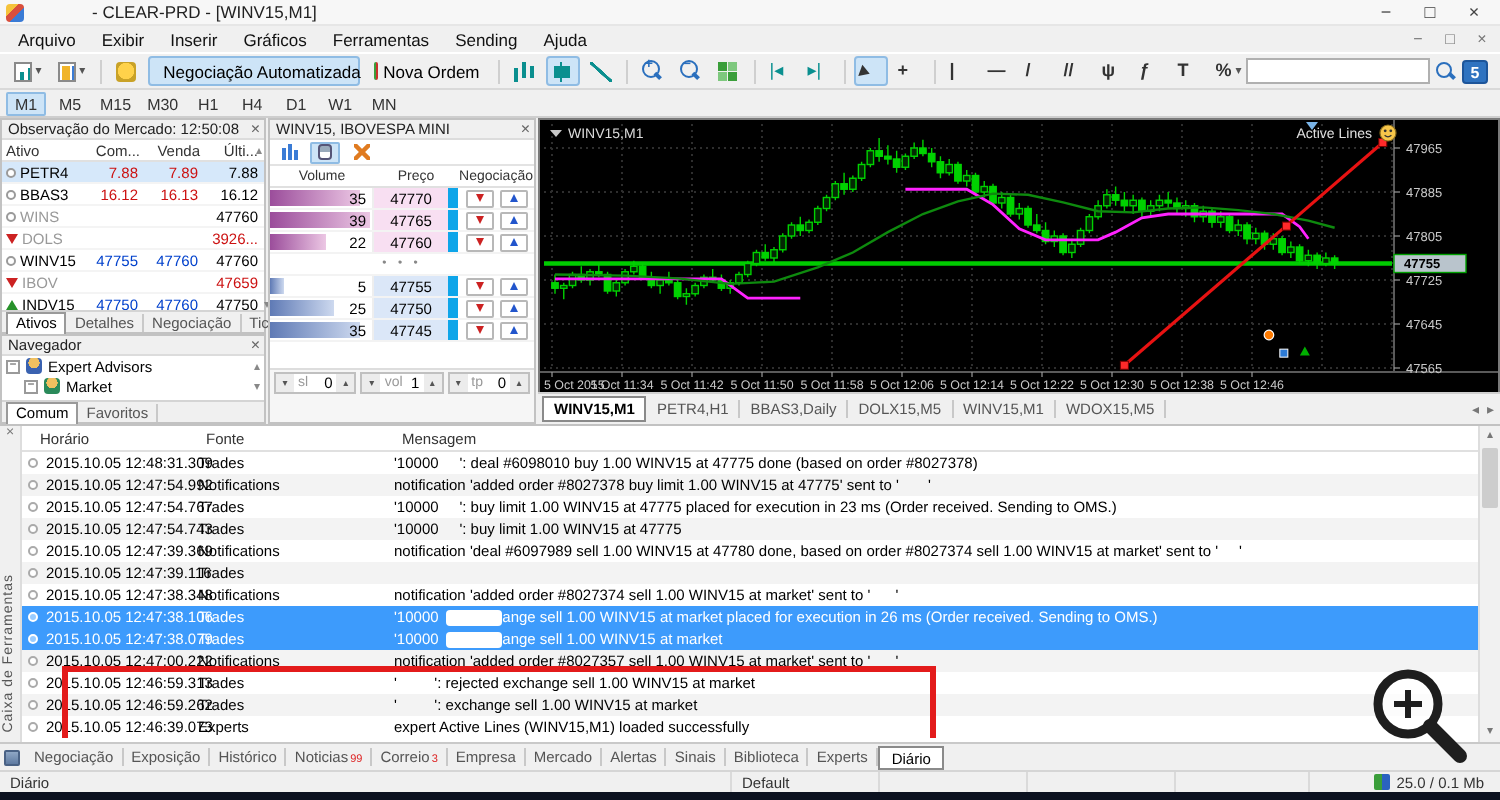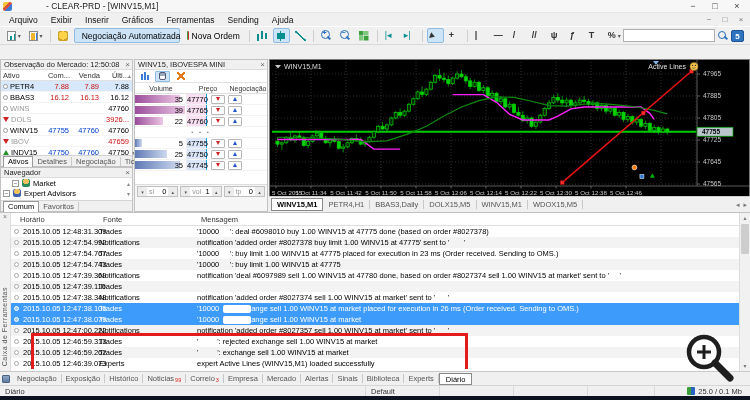--- a/index.html
+++ b/index.html
@@ -111,21 +111,21 @@
   .d-ic2{width:7px;height:8px;border:1px solid #557;background:linear-gradient(#9ab 0 50%,#fff 50% 100%);border-radius:2px}
   .d-ic3{width:8px;height:8px;background:linear-gradient(45deg,transparent 40%,#e07b20 41% 59%,transparent 60%),linear-gradient(-45deg,transparent 40%,#e07b20 41% 59%,transparent 60%)}
   .dom-cols{height:11px;display:flex;font-size:7px;color:#333;border-bottom:1px solid #e0e0e0;align-items:center}
   .dh-vol{width:52px;text-align:center}.dh-price{width:42px;text-align:center}.dh-neg{width:38px;text-align:center}
   .dom-row{height:11px;display:flex;font-size:7.5px;border-bottom:1px solid #f3f3f3}
   .vol-cell{width:52px;position:relative;border-right:1px solid #eee}
   .vol-bar{position:absolute;left:0;top:1px;bottom:1px}
   .ask .vol-bar{background:linear-gradient(90deg,#9b4d9b,#ecc7e4)}
   .bid .vol-bar{background:linear-gradient(90deg,#5f7ab5,#cdd9ef)}
   .vol-num{position:absolute;right:3px;top:0;line-height:11px}
-  .price-cell{width:20px;text-align:center;line-height:11px;border-right:1px solid #0ea5e9}
+  .price-cell{width:42px;text-align:center;line-height:11px;border-right:5px solid #0ea5e9}
   .ask .price-cell{background:#f8dff2}
   .bid .price-cell{background:#dbe7f8}
   .neg-cell{width:38px;display:flex;align-items:center;justify-content:center;gap:3px}
   .mini-btn{width:14px;height:9px;border:1px solid #b8b8b8;background:#fff;display:flex;align-items:center;justify-content:center;border-radius:1px}
   .tri-dn{width:0;height:0;border-left:2.5px solid transparent;border-right:2.5px solid transparent;border-top:4px solid #cc2222}
   .tri-up{width:0;height:0;border-left:2.5px solid transparent;border-right:2.5px solid transparent;border-bottom:4px solid #2255cc}
   .dom-sep{height:11px;text-align:center;font-size:6px;color:#888;line-height:11px;border-bottom:1px solid #f3f3f3;letter-spacing:2px}
   .dom-foot{position:absolute;left:0;right:0;bottom:0;height:27px;border-top:1px solid #ddd;background:#f6f6f6}
   .spin-row{display:flex;gap:2px;padding:1px 2px}
   .spin{display:flex;border:1px solid #c0c0c0;background:#fff;height:11px;align-items:center;flex:1}
@@ -300,20 +300,31 @@
         <span class="glyph">%</span>
         <span class="drop-arr">▾</span>
       </span>
     <span class="tb-search">
       <input class="search-input" value="" style="">
       <span class="ic-mag"></span>
       <span class="btn-mql">5</span>
     </span>
   </div>
 
+  <div class="tfbar" id="tfbar">
+      <span class="tf-btn active">M1</span>
+      <span class="tf-btn">M5</span>
+      <span class="tf-btn">M15</span>
+      <span class="tf-btn">M30</span>
+      <span class="tf-btn">H1</span>
+      <span class="tf-btn">H4</span>
+      <span class="tf-btn">D1</span>
+      <span class="tf-btn">W1</span>
+      <span class="tf-btn">MN</span>
+    </div>
 
   <div class="panel mw">
     <div class="p-header">
       <span>Observação do Mercado: 12:50:08</span>
       <span class="p-close">×</span>
     </div>
     <div class="mw-cols" id="mw-cols">
         <span class="mwc" style="width: 41px;">Ativo</span>
         <span class="mwc" style="width: 30px; text-align: right;">Com...</span>
         <span class="mwc" style="width: 30px; text-align: right;">Venda</span>
@@ -393,29 +404,29 @@
         <span class="p-tab">Ticks</span>
       </div>
   </div>
 
   <div class="panel nav">
     <div class="p-header">
       <span>Navegador</span>
       <span class="p-close">×</span>
     </div>
     <div id="nav-tree">
+        <div class="tree-row" style="padding-left: 2px;">
+          <span class="expander">−</span>
+          <span class="tree-icon ea"></span>
+          <span>Expert Advisors</span>
+        </div>
         <div class="tree-row" style="padding-left: 11px;">
           <span class="expander">−</span>
           <span class="tree-icon market"></span>
           <span>Market</span>
-        </div>
-        <div class="tree-row" style="padding-left: 2px;">
-          <span class="expander">−</span>
-          <span class="tree-icon ea"></span>
-          <span>Expert Advisors</span>
         </div>
       </div>
     <div class="p-tabs" id="nav-tabs">
         <span class="p-tab active">Comum</span>
         <span class="p-tab">Favoritos</span>
       </div>
   <span style="position: absolute; right: 2px; top: 12px; font-size: 6px; color: rgb(136, 136, 136);">▴</span>
       <span style="position: absolute; right: 2px; top: 22px; font-size: 6px; color: rgb(136, 136, 136);">▾</span>
     </div>
 

